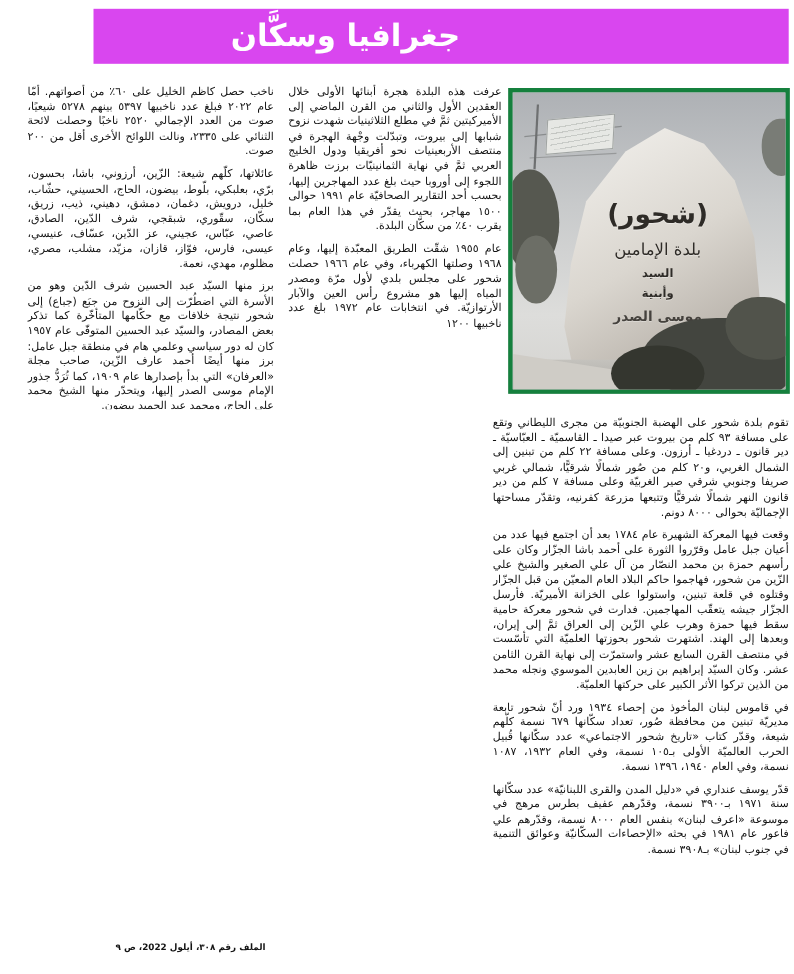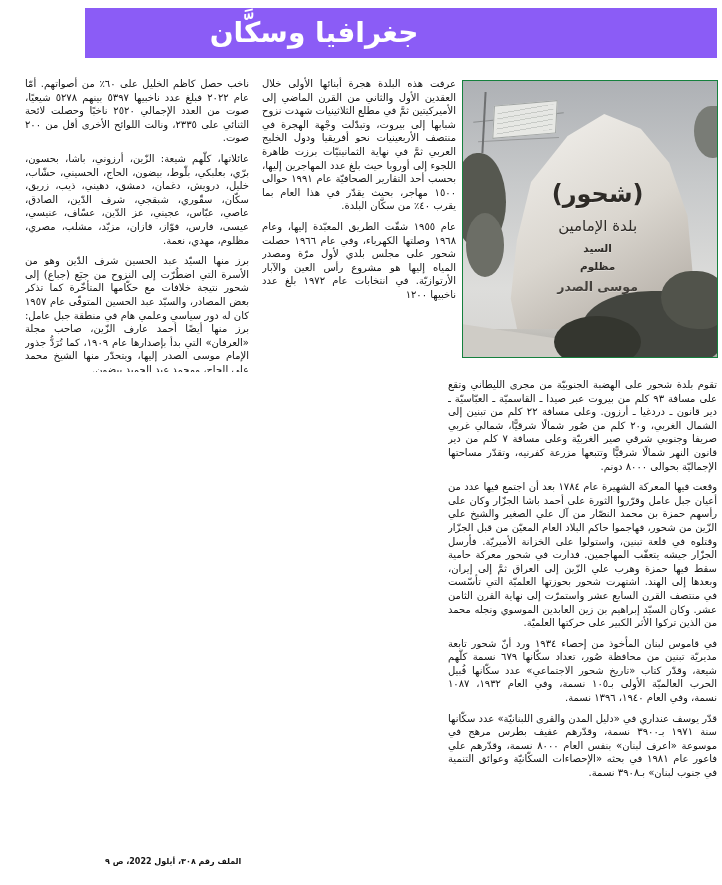--- a/index.html
+++ b/index.html
@@ -10,21 +10,21 @@
     background: #ffffff;
     font-family: "DejaVu Sans", sans-serif;
     direction: rtl;
     overflow: hidden;
     color: #111;
   }
   
   .banner {
     position: absolute; left: 85px; top: 8px;
     width: 632px; height: 50px;
-    background: #8b5cf6;
+    background: #d946ef;
     display: flex; align-items: center; justify-content: center;
   }
   .banner h1 {
     margin: 0 174px 0 0;
     font-size: 28px; font-weight: bold; color: #ffffff;
     letter-spacing: 0.5px; line-height: 1;
   }
   
   .col { position: absolute; }
   .col p {
@@ -34,21 +34,21 @@
     color: #131313;
   }
   .col p:last-child { margin-bottom: 0; }
   .col-left   { left: 25px;  top: 77px;  width: 224px; height: 295px; overflow: hidden; }
   .col-mid    { left: 262px; top: 77px;  width: 194px; height: 295px; overflow: hidden; }
   .col-bottom { left: 448px; top: 378px; width: 269px; height: 500px; overflow: hidden; }
   
   .photo-frame {
     position: absolute; left: 462px; top: 80px;
     width: 256px; height: 278px;
-    border: 1px solid #15803d;
+    border: 4px solid #15803d;
     overflow: hidden;
     background: #c9cbcd;
   }
   .photo-frame > div { position: absolute; }
   .sky { inset: 0; background: linear-gradient(180deg, #aeb1b5 0%, #c8cacb 38%, #dddddb 75%, #d4d3d0 100%); }
   .wire-a { left: 4%;  top: 13%; width: 36%; height: 1px; background: #8a8d8e; transform: rotate(-6deg); }
   .wire-b { left: 6%;  top: 21%; width: 32%; height: 1px; background: #97999a; transform: rotate(-3deg); }
   .pole   { left: 8%;  top: 4%;  width: 2px; height: 22%; background: #6e7071; transform: rotate(3deg); }
   .flag {
     left: 12%; top: 8%; width: 25%; height: 12%;
@@ -122,21 +122,21 @@
     <div class="pole"></div>
     <div class="flag"></div>
     <div class="tree-a"></div>
     <div class="tree-b"></div>
     <div class="tree-c"></div>
     <div class="stone"></div>
     <div class="stone-text">
       <div class="st-1">(شحور)</div>
       <div class="st-2">بلدة الإمامين</div>
       <div class="st-3">السيد</div>
-      <div class="st-5">مظلوم</div>
+      <div class="st-5">وأبنية</div>
       <div class="st-6">موسى الصدر</div>
     </div>
     <div class="ground"></div>
     <div class="pave"></div>
     <div class="shrub-a"></div>
     <div class="shrub-b"></div>
     <div class="shrub-c"></div>
   </div>
 
   <div class="col col-bottom">

